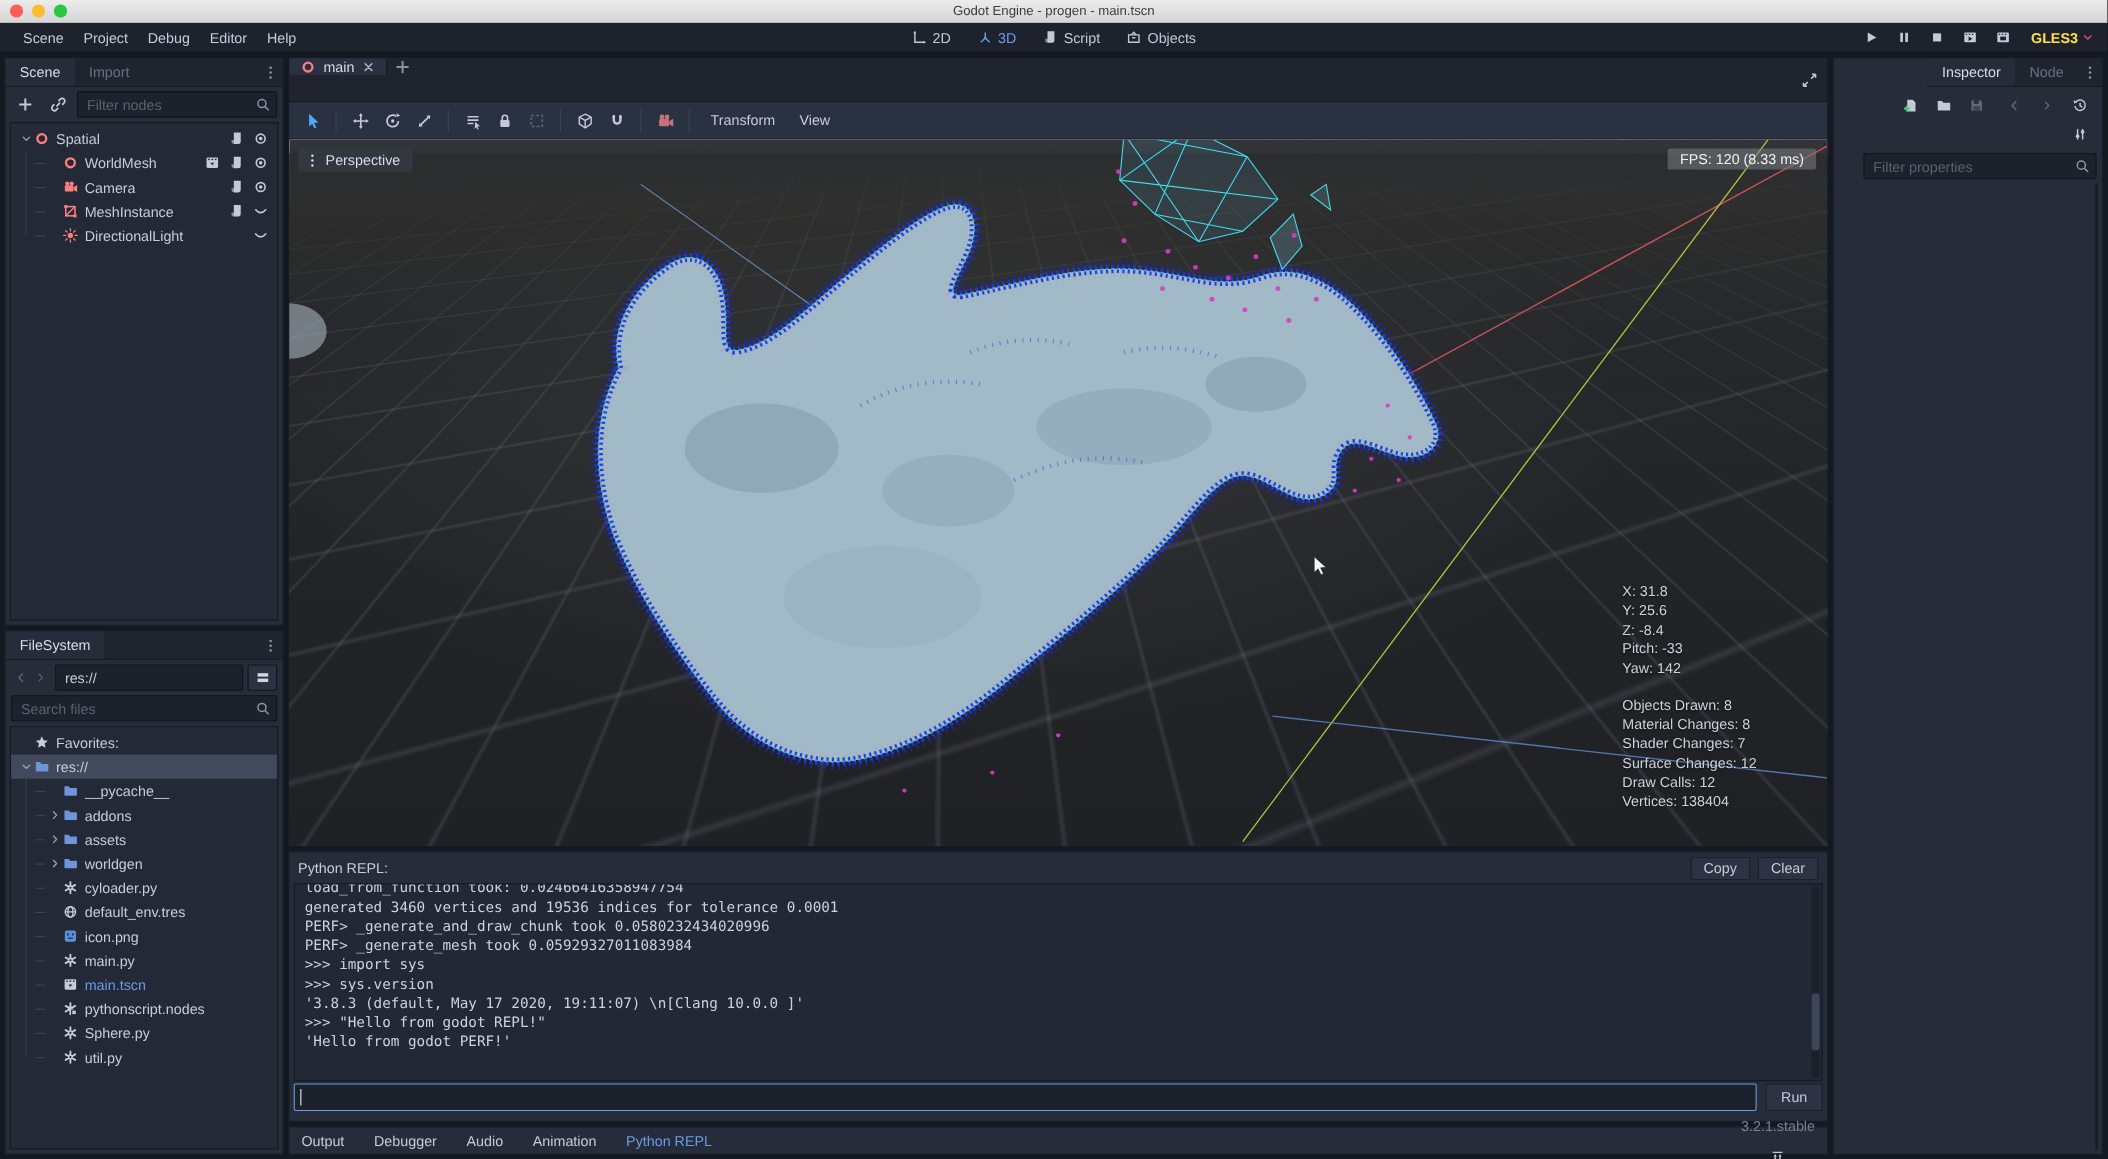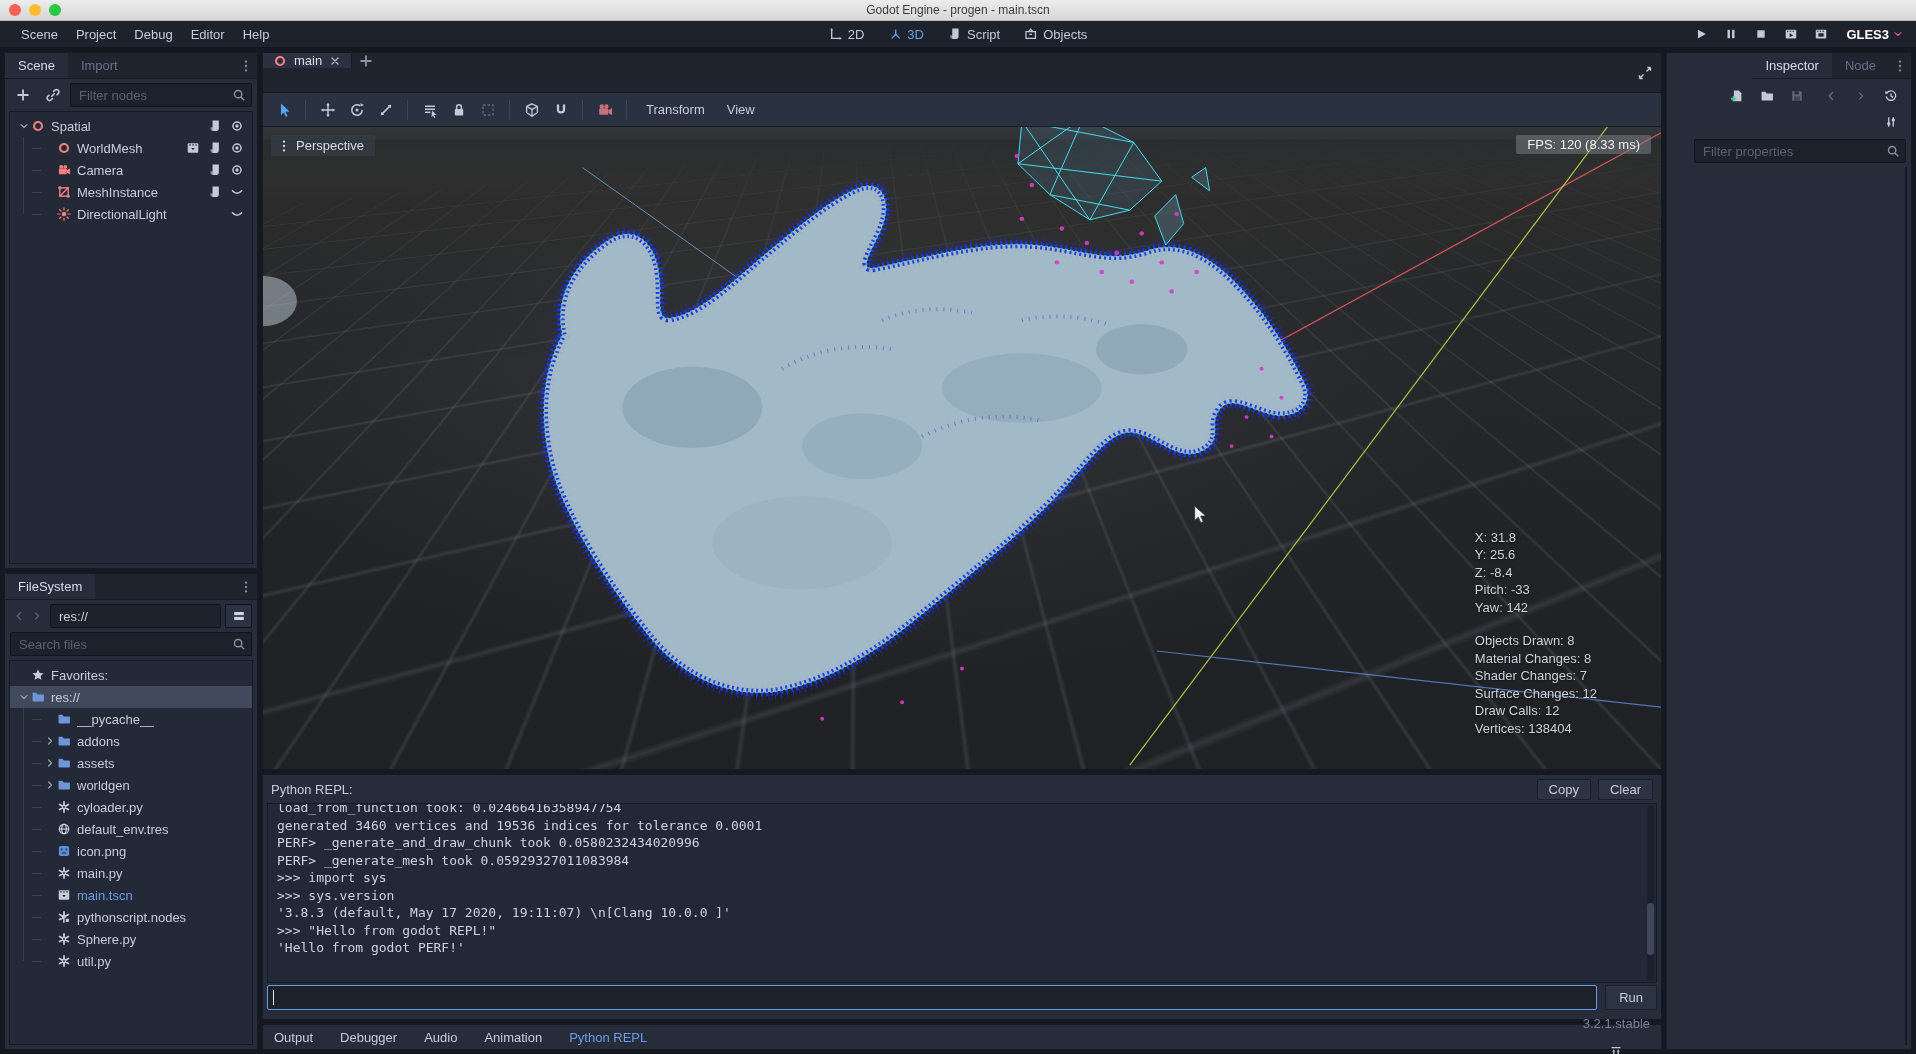--- a/index.html
+++ b/index.html
@@ -14,21 +14,21 @@
 
   
   .menubar { height:27px; background:#1d222d; display:flex; align-items:center; padding:0 12px; position:relative; border-bottom:1px solid #12161d; }
   .menu-item { padding:0 9px; height:100%; display:flex; align-items:center; cursor:default; }
   .modes { position:absolute; left:50%; transform:translateX(-50%); display:flex; gap:6px; height:100%; }
   .mode { display:flex; align-items:center; gap:5px; padding:0 9px; color:#c3c9d6; }
   .mode.active { color:#699ce8; }
   .mode.active .icon { color:#699ce8; }
   .menubar-right { margin-left:auto; display:flex; align-items:center; gap:4px; }
   .icon-btn { width:26px; height:24px; display:flex; align-items:center; justify-content:center; color:#c3c9d6; border-radius:2px; }
-  .renderer { display:flex; align-items:center; gap:3px; color:#ffffff; font-weight:bold; margin-left:8px; }
+  .renderer { display:flex; align-items:center; gap:3px; color:#fde047; font-weight:bold; margin-left:8px; }
   .renderer .icon { color:#dc4f97; }
 
   .icon { display:inline-flex; }
   .icon svg { display:block; }
   .dim { opacity:.38; }
 
   
   .workspace { height:1006px; display:flex; gap:4px; padding:4px; }
   .left-col { width:254px; display:flex; flex-direction:column; gap:4px; }
   .right-col { width:246px; display:flex; flex-direction:column; }

